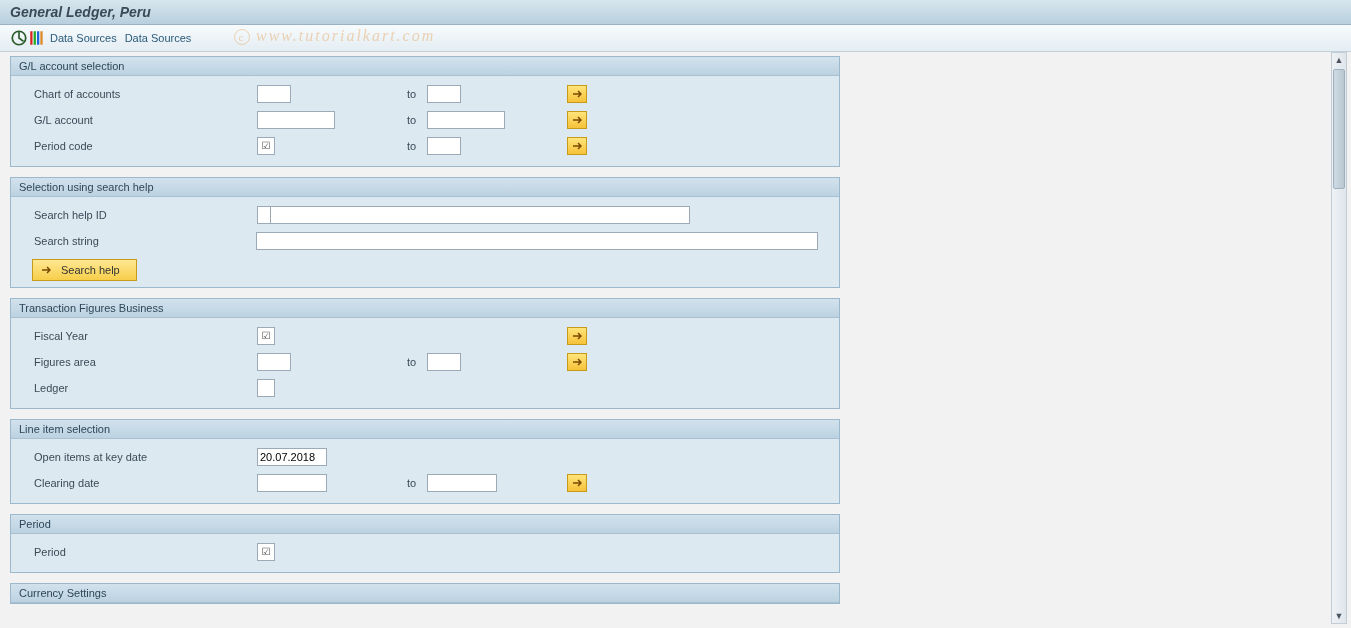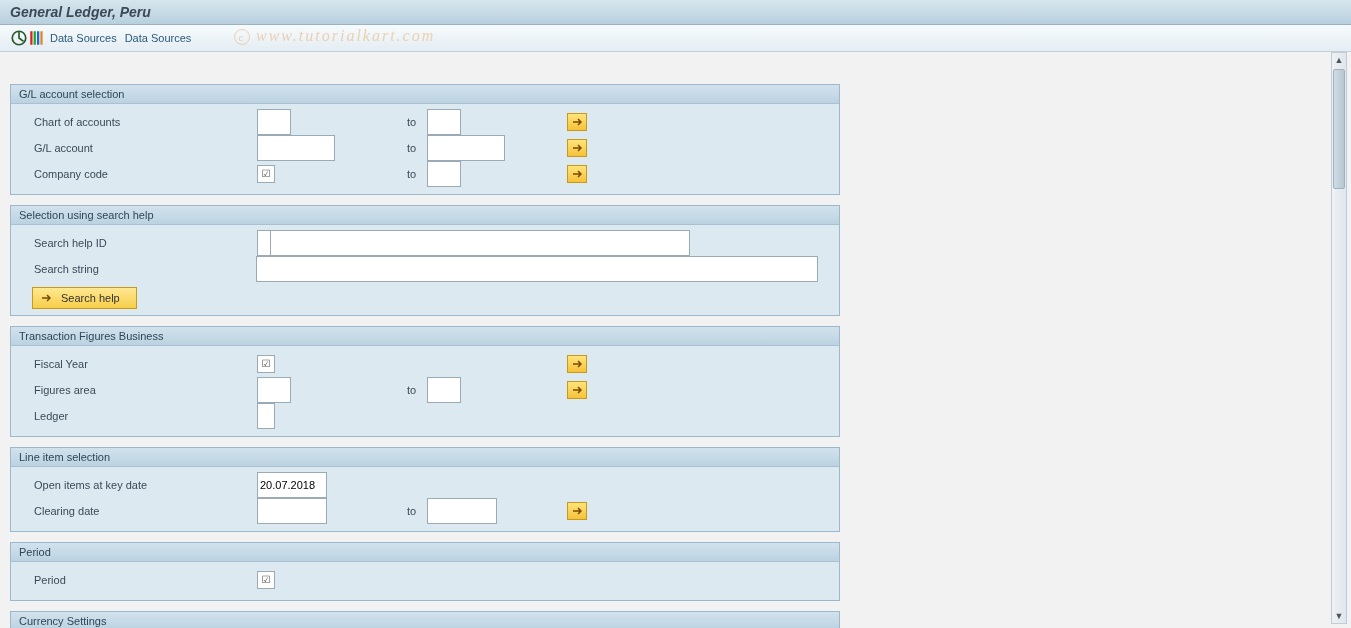--- a/index.html
+++ b/index.html
@@ -66,21 +66,20 @@
     display:inline-block;
     width:16px;height:16px;line-height:14px;
     text-align:center;font-size:11px;font-style:normal;
     margin-right:6px;
   }
   .content-wrap {
     position: absolute;
     top: 52px; left: 4px; right: 22px; bottom: 0;
     overflow-y: hidden;
     padding: 4px 6px;
-    margin-top: 28px;
   }
   .content {
     width: 830px;
   }
   .groupbox {
     border: 1px solid #9bb8cc;
     background: #dde9f1;
     margin-bottom: 10px;
   }
   .groupbox .gb-title {
@@ -118,21 +117,21 @@
   .cell-to {
     width: 140px;
     display: flex;
     align-items: center;
   }
   .cell-multi {
     width: 26px;
     display:flex;align-items:center;
   }
   input.sap-input {
-    height: 26px;
+    height: 18px;
     border: 1px solid #9aaab6;
     background: #fff;
     font-size: 11px;
     padding: 0 2px;
   }
   .req-box {
     width: 18px; height: 18px;
     border: 1px solid #9aaab6;
     background: #fff;
     display: inline-flex;
@@ -252,21 +251,21 @@
               </div>
             <div class="cell-multi">
                 <span class="multi-btn">
                   <svg viewBox="0 0 10 10">
                     <path d="M1 5 L9 5 M6 2 L9 5 L6 8" stroke="#7a4a00" stroke-width="1.5" fill="none"></path>
                   </svg>
                 </span>
               </div>
           </div>
           <div class="row">
-            <div class="lbl">Company code</div>
+            <div class="lbl">Period code</div>
             <div class="cell-from">
                 <span class="req-box"></span>
               </div>
             <div class="cell-to-label">to</div>
             <div class="cell-to">
                 <input class="sap-input" style="width: 34px;">
               </div>
             <div class="cell-multi">
                 <span class="multi-btn">
                   <svg viewBox="0 0 10 10">

